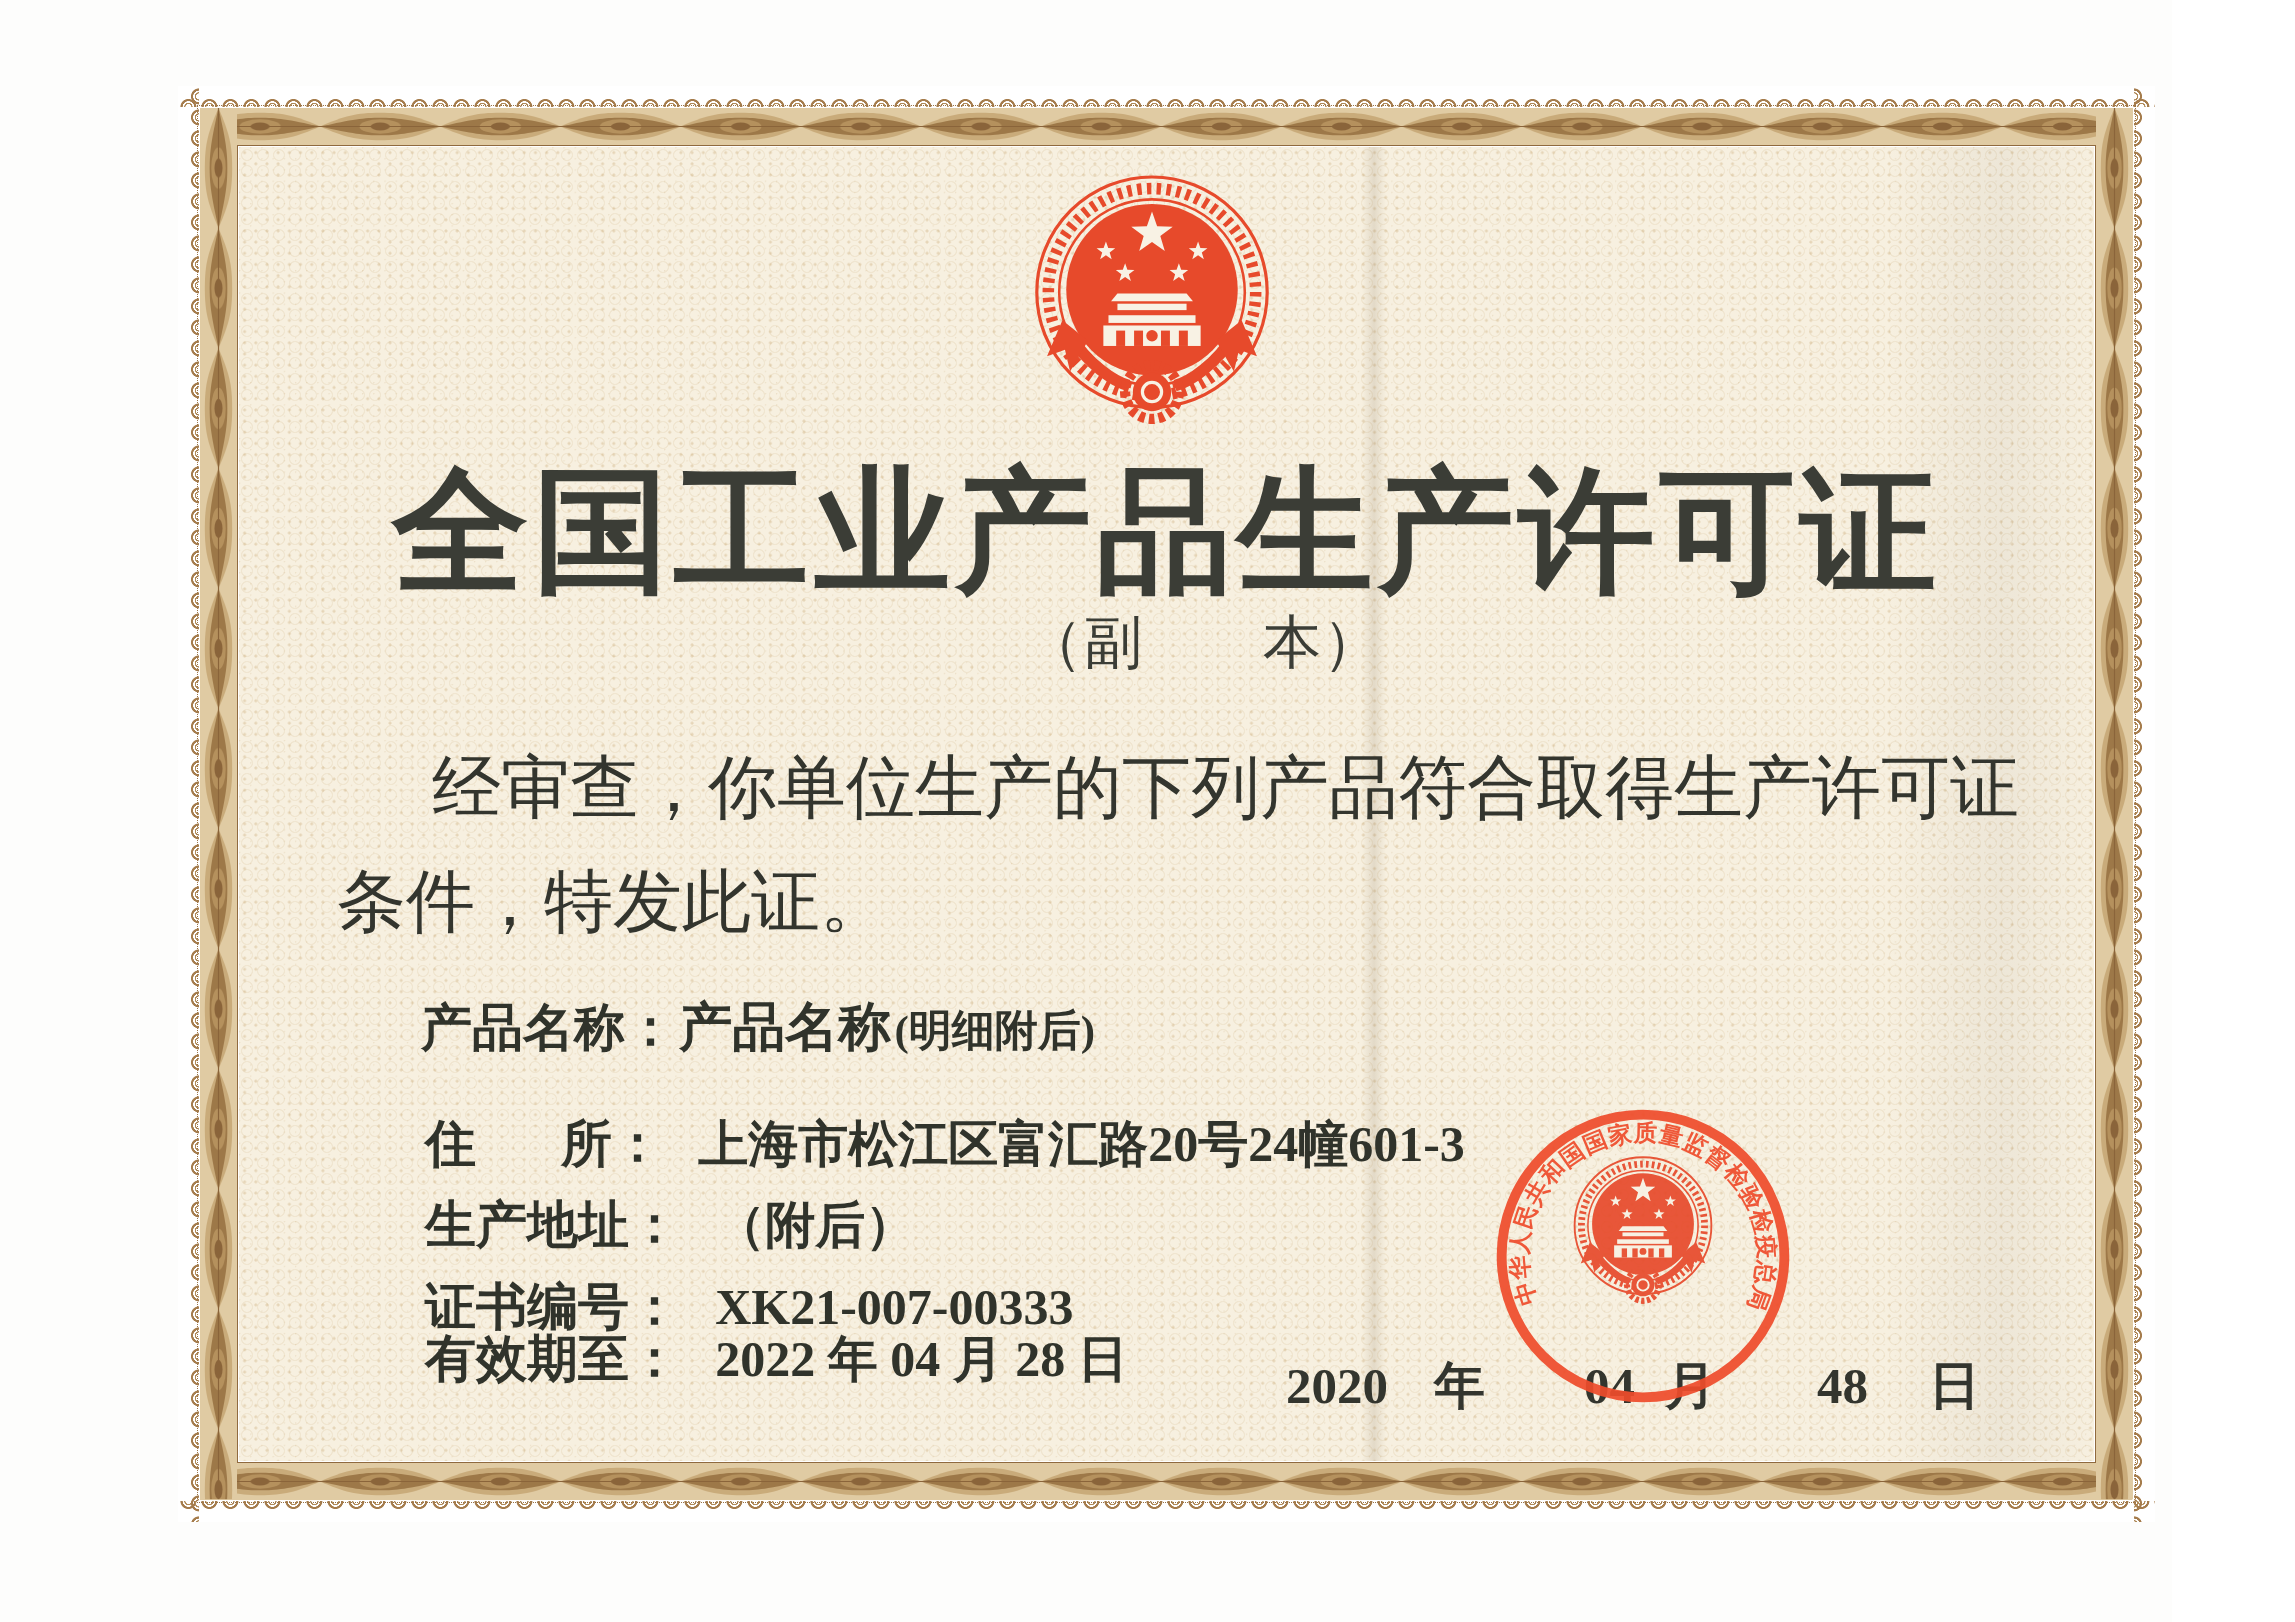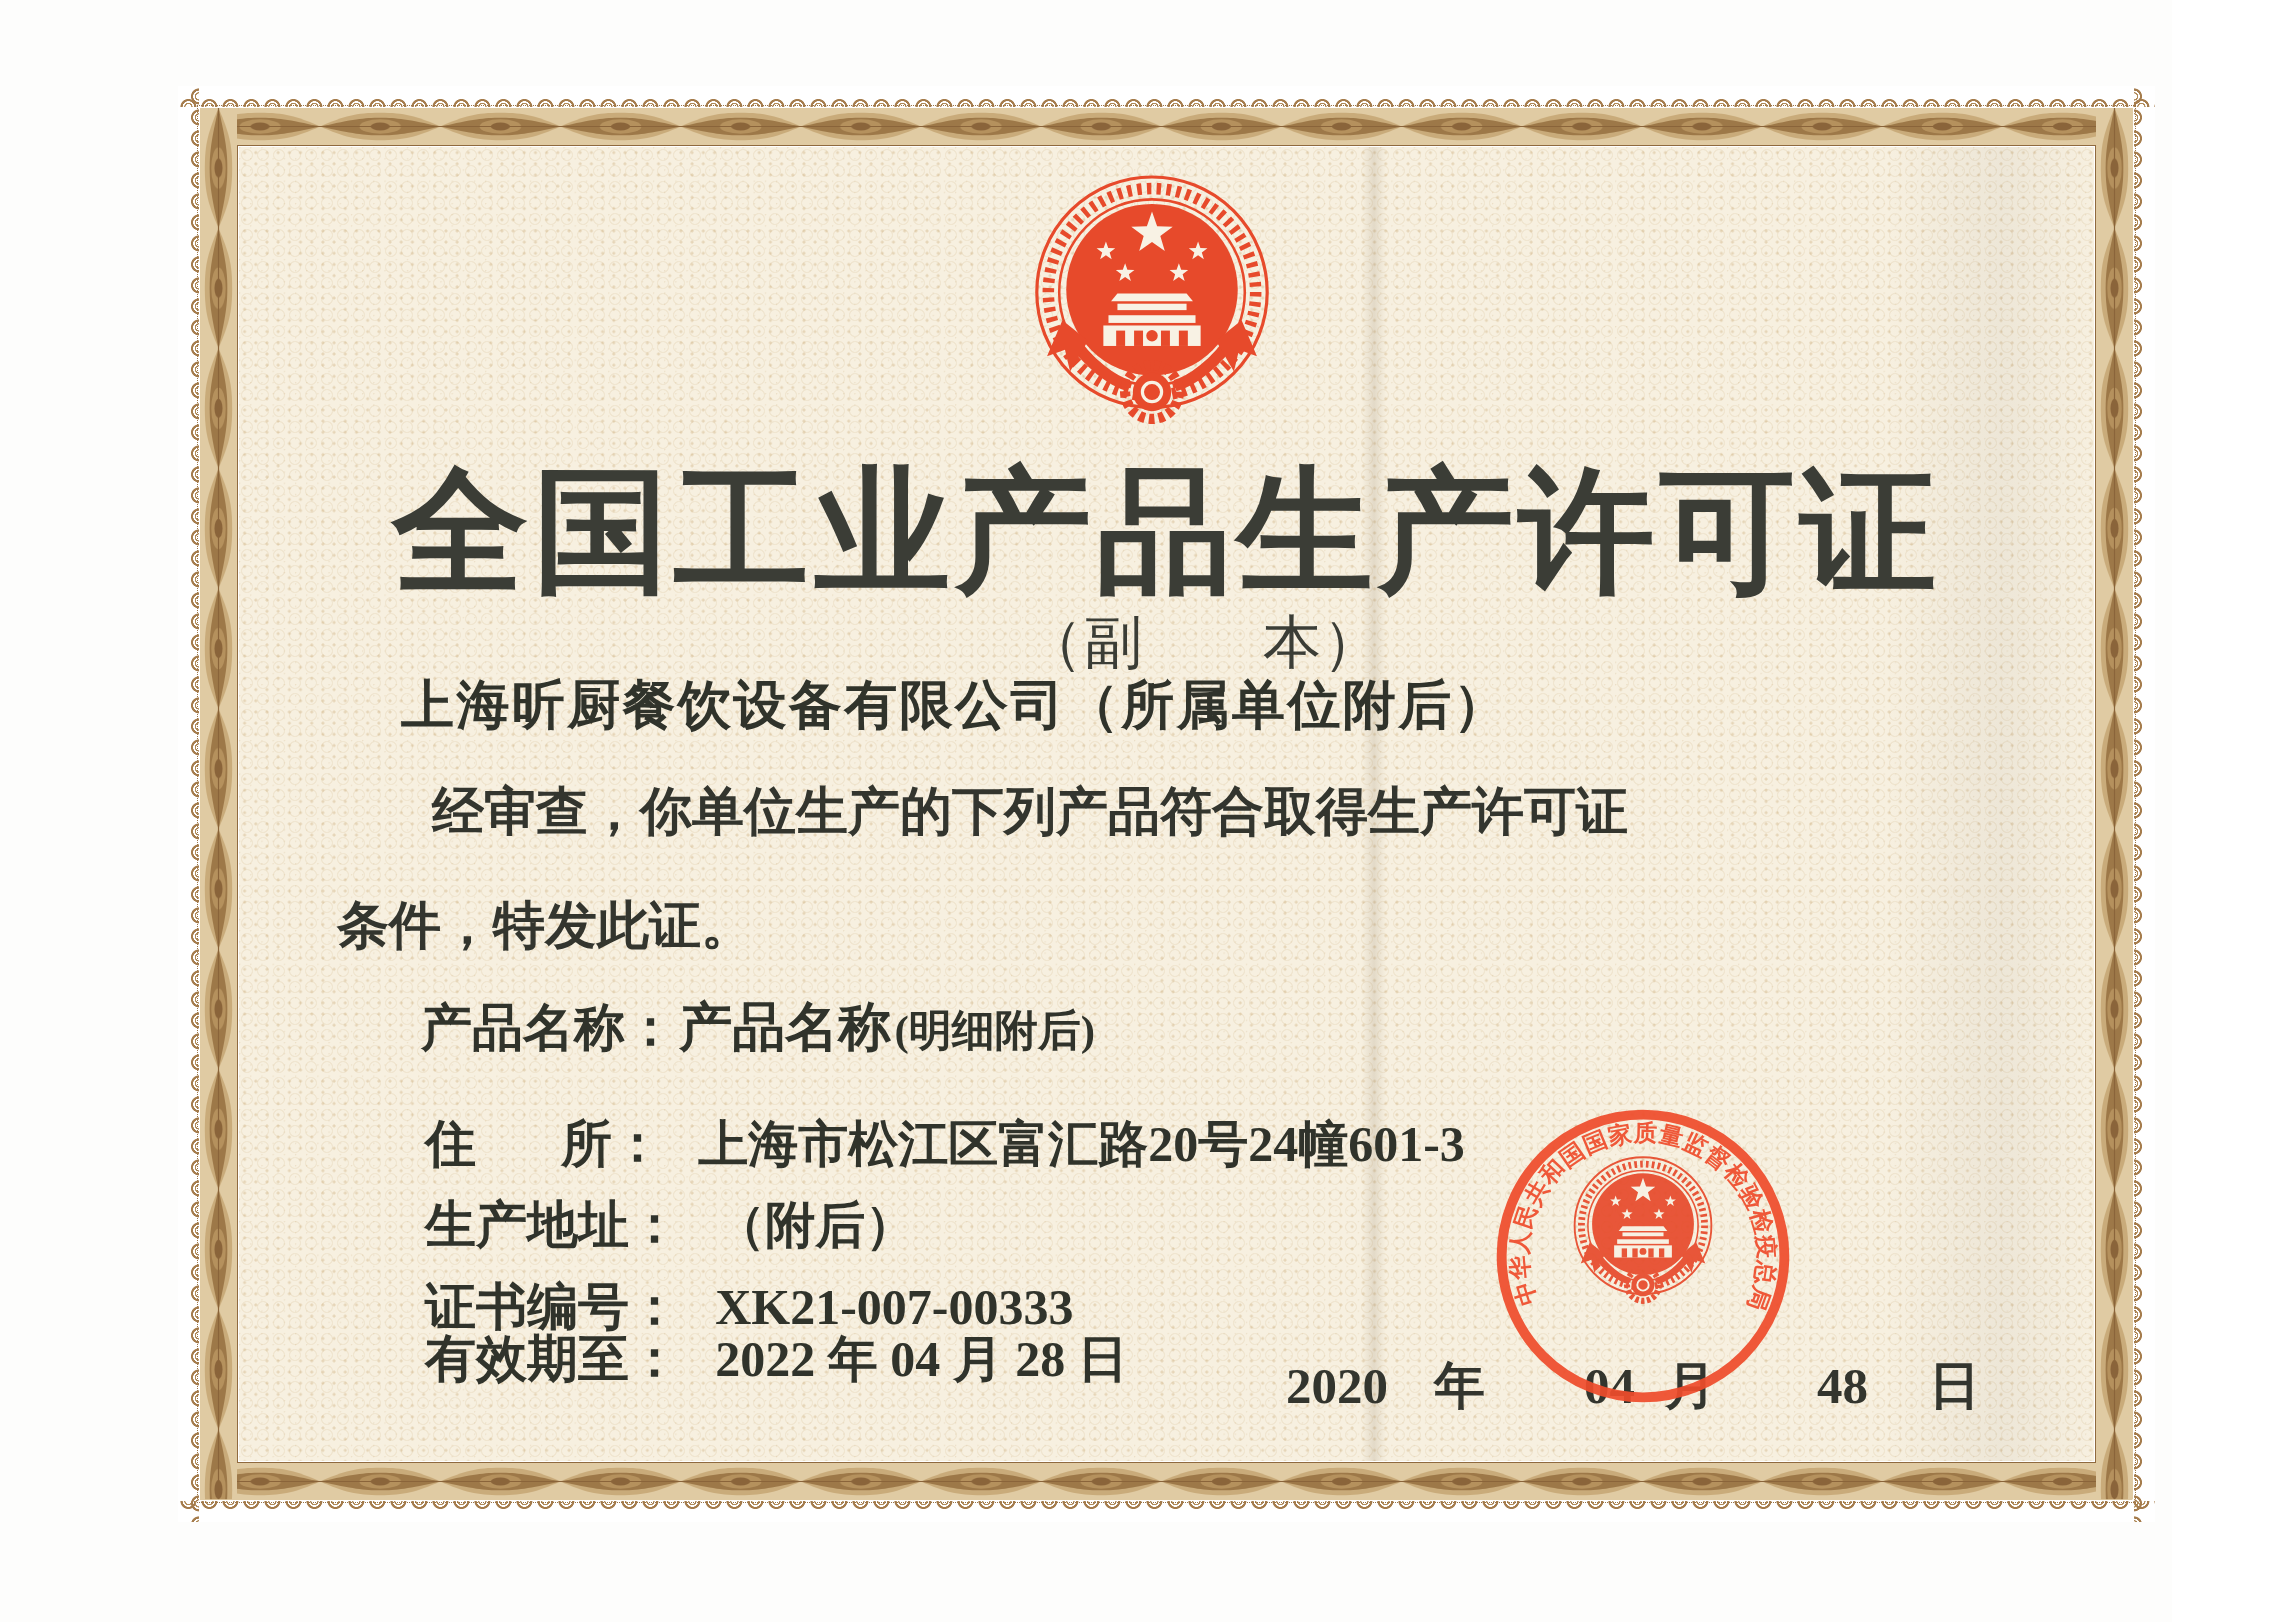--- a/index.html
+++ b/index.html
@@ -61,22 +61,22 @@
 
   .title { position:absolute; top:314px; left:0; width:100%; text-align:center;
     font-size:136px; line-height:1.05; font-weight:bold; color:#3b3d36; letter-spacing:4.8px; white-space:nowrap; }
 
   .subtitle { position:absolute; top:467px; left:0; width:100%; text-align:center;
     font-size:58px; line-height:1; color:#3b3d36; letter-spacing:1.6px; transform:translateX(37px); white-space:nowrap; }
 
   .company { position:absolute; left:162px; top:529px; font-size:53px; line-height:1.1;
     color:#30332b; font-weight:600; letter-spacing:2.4px; white-space:nowrap; }
 
-  .para { position:absolute; left:98px; top:608px; width:1746px;
-    font-size:52px; line-height:114px; font-weight:bold; color:#33352e; }
+  .para { position:absolute; left:98px; top:584px; width:1746px;
+    font-size:69px; line-height:114px; font-weight:normal; color:#33352e; }
   .para .pline { display:block; }
   .para .pline1 { text-indent:95px; }
 
   .product-row { position:absolute; left:182px; top:845px; white-space:nowrap; color:#30332b; }
   .product-row .plabel { font-size:51px; font-weight:bold; }
   .product-row .pvalue { font-size:53px; font-weight:bold; }
   .product-row .pnote  { font-size:43px; font-weight:bold; }
 
   .frow { position:absolute; left:186px; white-space:nowrap; color:#30332b; font-size:51px; font-weight:bold; }
   .frow .fval { font-size:50px; margin-left:22.4px; }
@@ -201,21 +201,20 @@
       <div class="crease"></div>
       <div class="scan-shade"></div>
 
       <svg class="emblem" viewBox="0 0 200 212">
         <use href="#emblemSym"></use>
       </svg>
 
       <div class="title">全国工业产品生产许可证</div>
       <div class="subtitle">（副　　本）</div>
 
-      <div class="company">上海昕厨餐饮设备有限公司（所属单位附后）</div>
 
       <div class="para">
         <span class="pline pline1">经审查，你单位生产的下列产品符合取得生产许可证</span>
         <span class="pline">条件，特发此证。</span>
       </div>
 
       <div class="product-row">
         <span class="plabel">产品名称：</span>
         <span class="pvalue">产品名称</span>
         <span class="pnote">(明细附后)</span>

